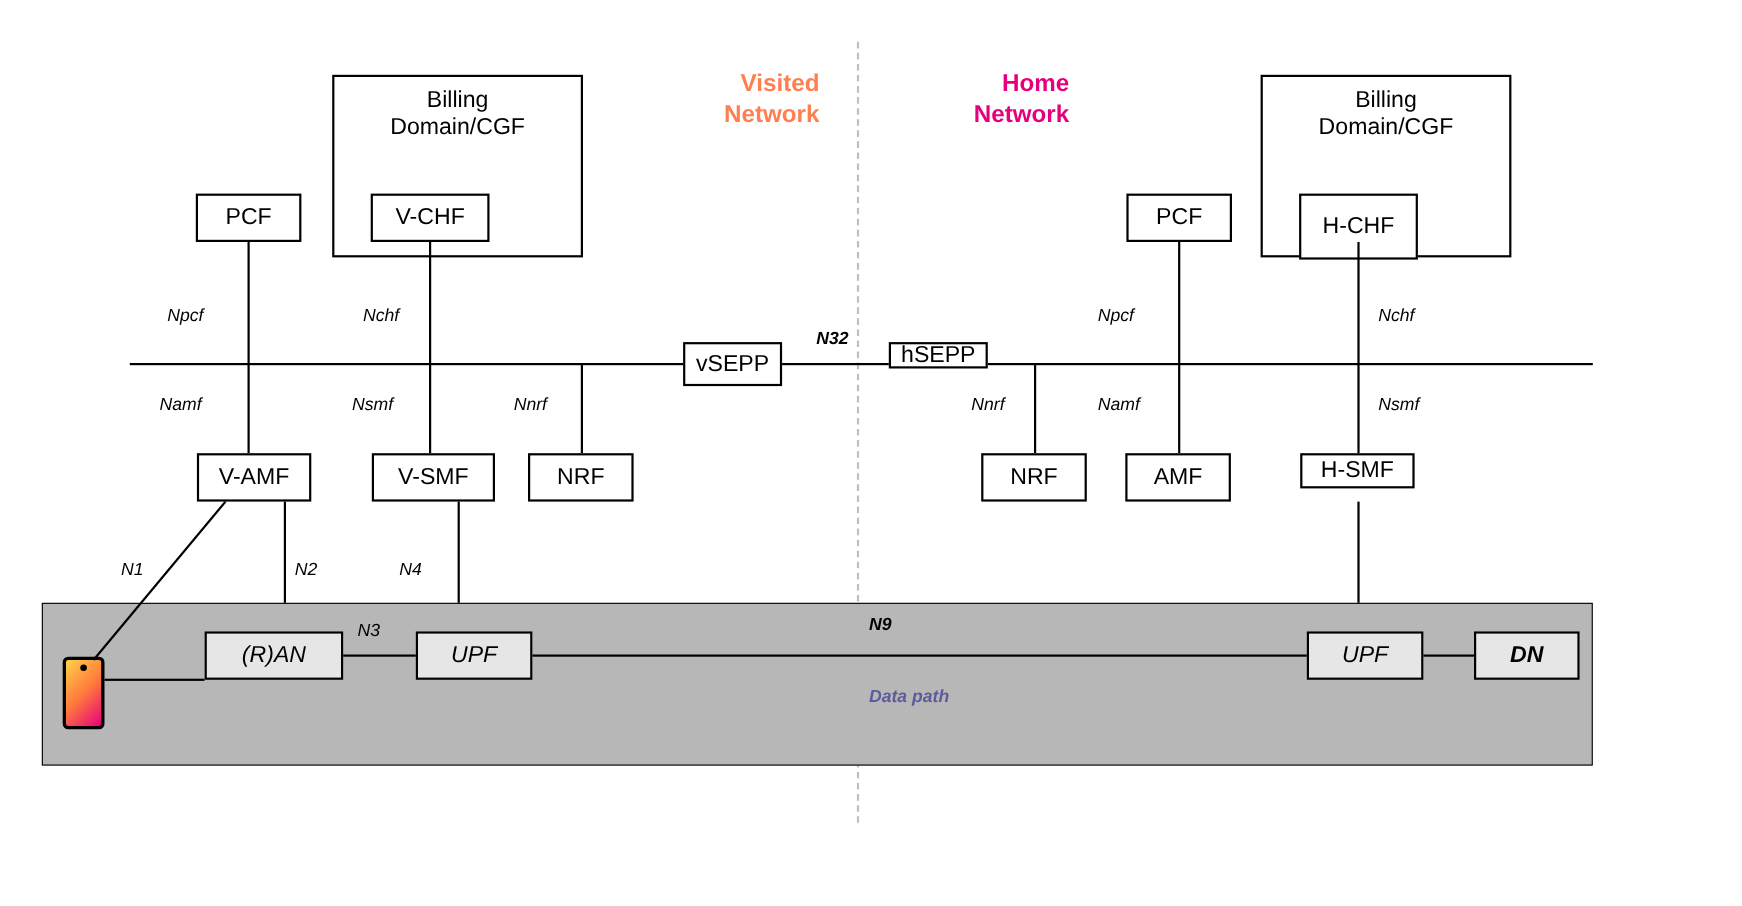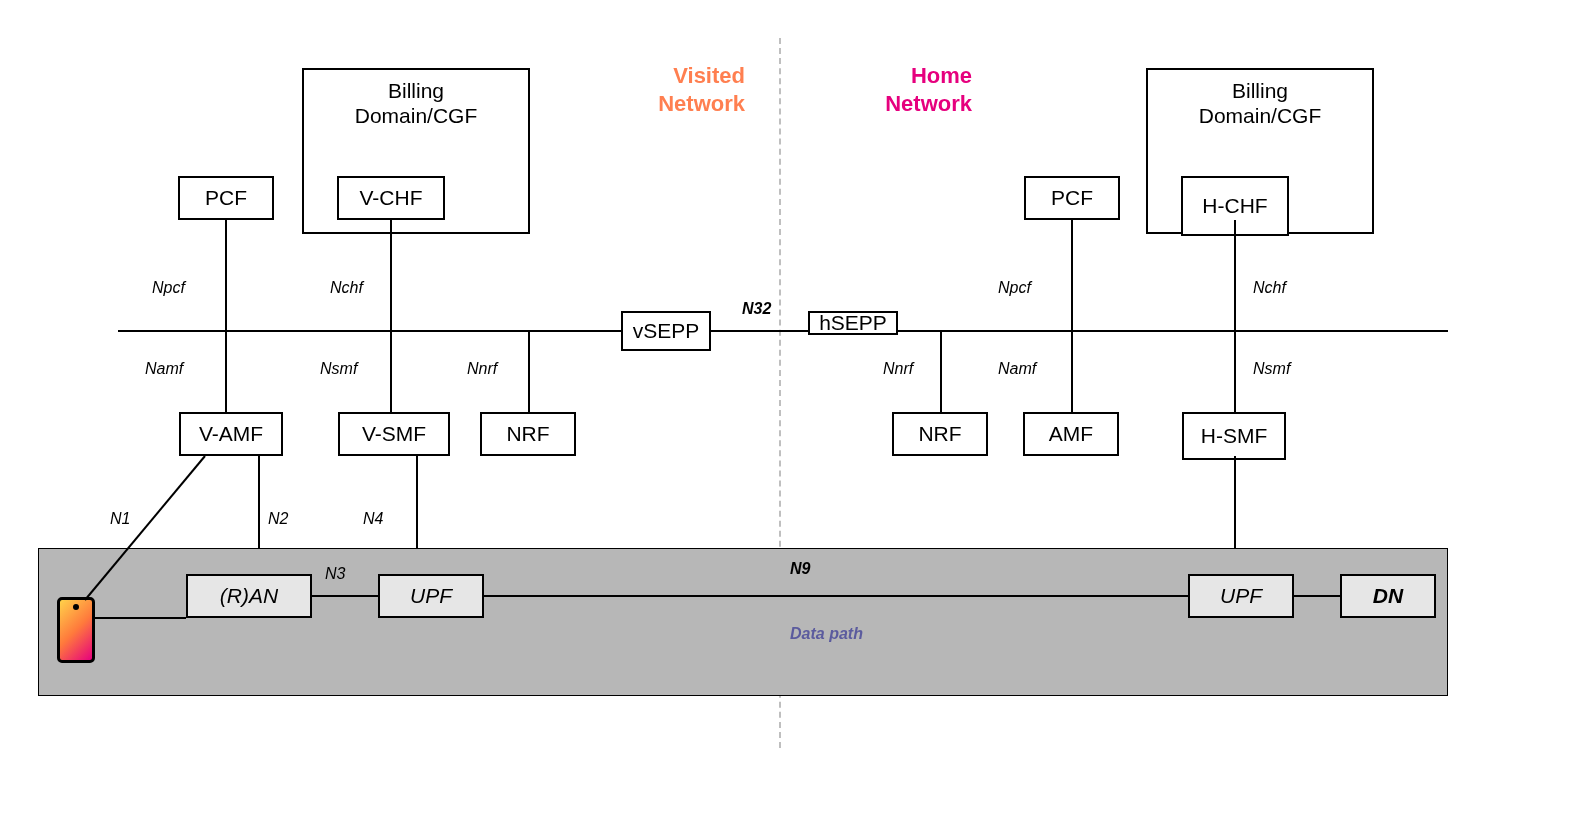--- a/index.html
+++ b/index.html
@@ -138,21 +138,21 @@
 <div class="label" style="left:467px; top:360px;">Nnrf</div>
 <div class="label" style="left:883px; top:360px;">Nnrf</div>
 <div class="label" style="left:998px; top:360px;">Namf</div>
 <div class="label" style="left:1253px; top:360px;">Nsmf</div>
 
 <div class="box" style="left:179px; top:412px; width:104px; height:44px;">V-AMF</div>
 <div class="box" style="left:338px; top:412px; width:112px; height:44px;">V-SMF</div>
 <div class="box" style="left:480px; top:412px; width:96px; height:44px;">NRF</div>
 <div class="box" style="left:892px; top:412px; width:96px; height:44px;">NRF</div>
 <div class="box" style="left:1023px; top:412px; width:96px; height:44px;">AMF</div>
-<div class="box" style="left:1182px; top:412px; width:104px; height:48px;">H-SMF</div>
+<div class="box" style="left:1182px; top:412px; width:104px; height:32px;">H-SMF</div>
 
 <div class="line vline" style="left:258px; top:456px; height:118px;"></div>
 
 <div class="line vline" style="left:416px; top:456px; height:118px;"></div>
 
 <div class="line vline" style="left:1234px; top:456px; height:118px;"></div>
 
 <div class="datapath-bg" style="left:38px; top:548px; width:1410px; height:148px;"></div>
 
 <div class="phone" style="left:57px; top:597px;"></div>

